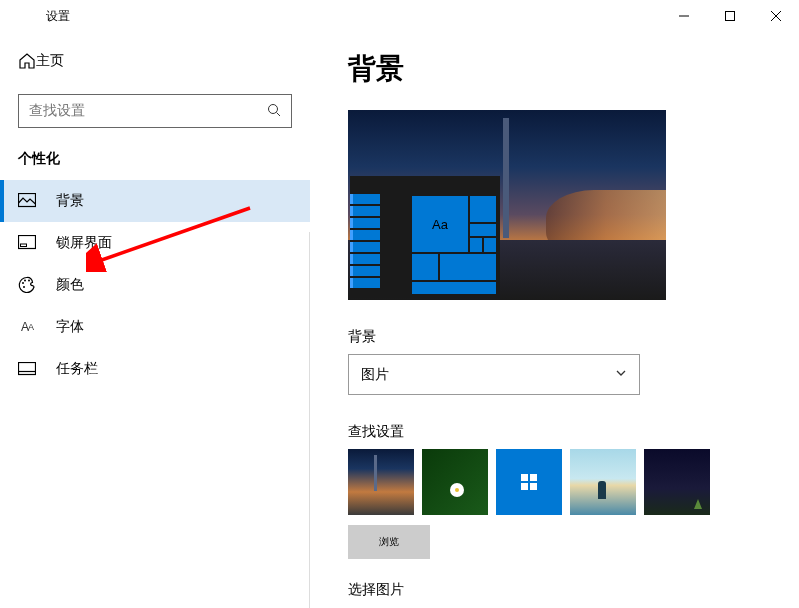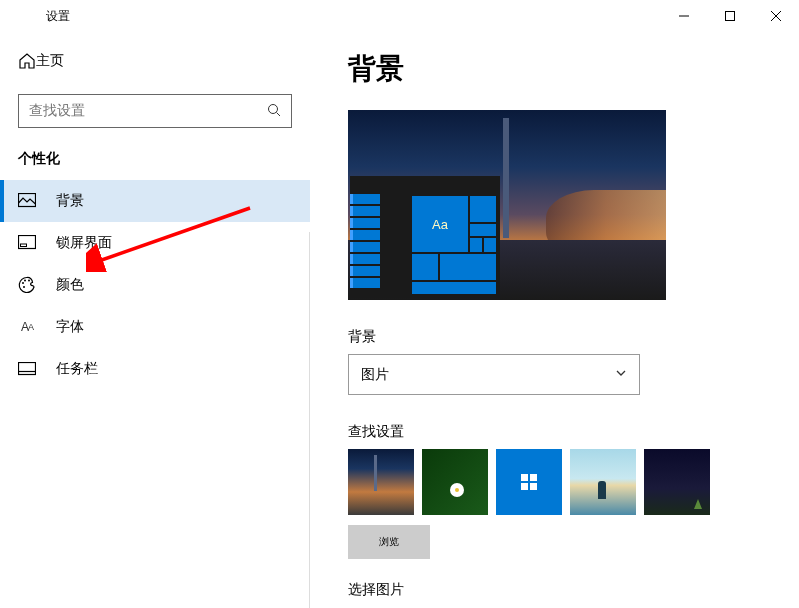--- a/index.html
+++ b/index.html
@@ -31,21 +31,21 @@
 .content-title { font-size: 28px; font-weight: 600; margin-bottom: 22px; }
 
 .preview { width: 318px; height: 190px; position: relative; background: linear-gradient(180deg,#0a1a3a 0%, #1a3560 30%, #5a4a60 55%, #c27a40 70%, #3a3a3a 100%); overflow: hidden; }
 .preview .tower { position: absolute; left: 155px; top: 8px; width: 6px; height: 120px; background: #4a5a7a; }
 .preview .sky1 { position:absolute; right:0; bottom:40px; width:120px; height:70px; background: linear-gradient(90deg,#683c2a,#c27a40,#e8a860); border-radius: 40% 0 0 40%; opacity:0.7;}
 .preview .buildings { position:absolute; left:0; right:0; bottom:0; height:60px; background: linear-gradient(0deg,#1a1a1a,#2a2a3a); }
 .start-mock { position: absolute; left: 2px; bottom: 2px; width: 150px; height: 122px; background: #1a1a1a; }
 .start-mock .leftcol { position:absolute; left:0; top:18px; width:30px; bottom:0; }
 .start-mock .leftcol div { height:10px; margin-bottom:2px; background:#0078d4; border-left:3px solid #40a0ff;}
 .start-mock .tiles { position:absolute; left:62px; top:14px; width:84px; height:104px; }
-.start-mock .bigtile { width:56px; height:56px; background:#0078d4; display:flex; align-items:center; justify-content:center; color:#fef9c3; font-size:13px; position:absolute; left:0; top:6px;}
+.start-mock .bigtile { width:56px; height:56px; background:#0078d4; display:flex; align-items:center; justify-content:center; color:#000000; font-size:13px; position:absolute; left:0; top:6px;}
 .start-mock .t2 { position:absolute; left:58px; top:6px; width:26px; height:26px; background:#0078d4;}
 .start-mock .t3 { position:absolute; left:58px; top:34px; width:26px; height:12px; background:#0078d4;}
 .start-mock .t4 { position:absolute; left:58px; top:48px; width:12px; height:14px; background:#0078d4;}
 .start-mock .t5 { position:absolute; left:72px; top:48px; width:12px; height:14px; background:#0078d4;}
 .start-mock .row2a { position:absolute; left:0; top:64px; width:26px; height:26px; background:#0078d4;}
 .start-mock .row2b { position:absolute; left:28px; top:64px; width:56px; height:26px; background:#0078d4;}
 .start-mock .row3 { position:absolute; left:0; top:92px; width:84px; height:12px; background:#0078d4;}
 
 .field-label { font-size: 14px; margin-top: 28px; margin-bottom: 8px; }
 .dropdown { width: 292px; height: 41px; border: 1px solid #999; display: flex; align-items: center; padding: 0 12px; justify-content: space-between; font-size: 14px; }

